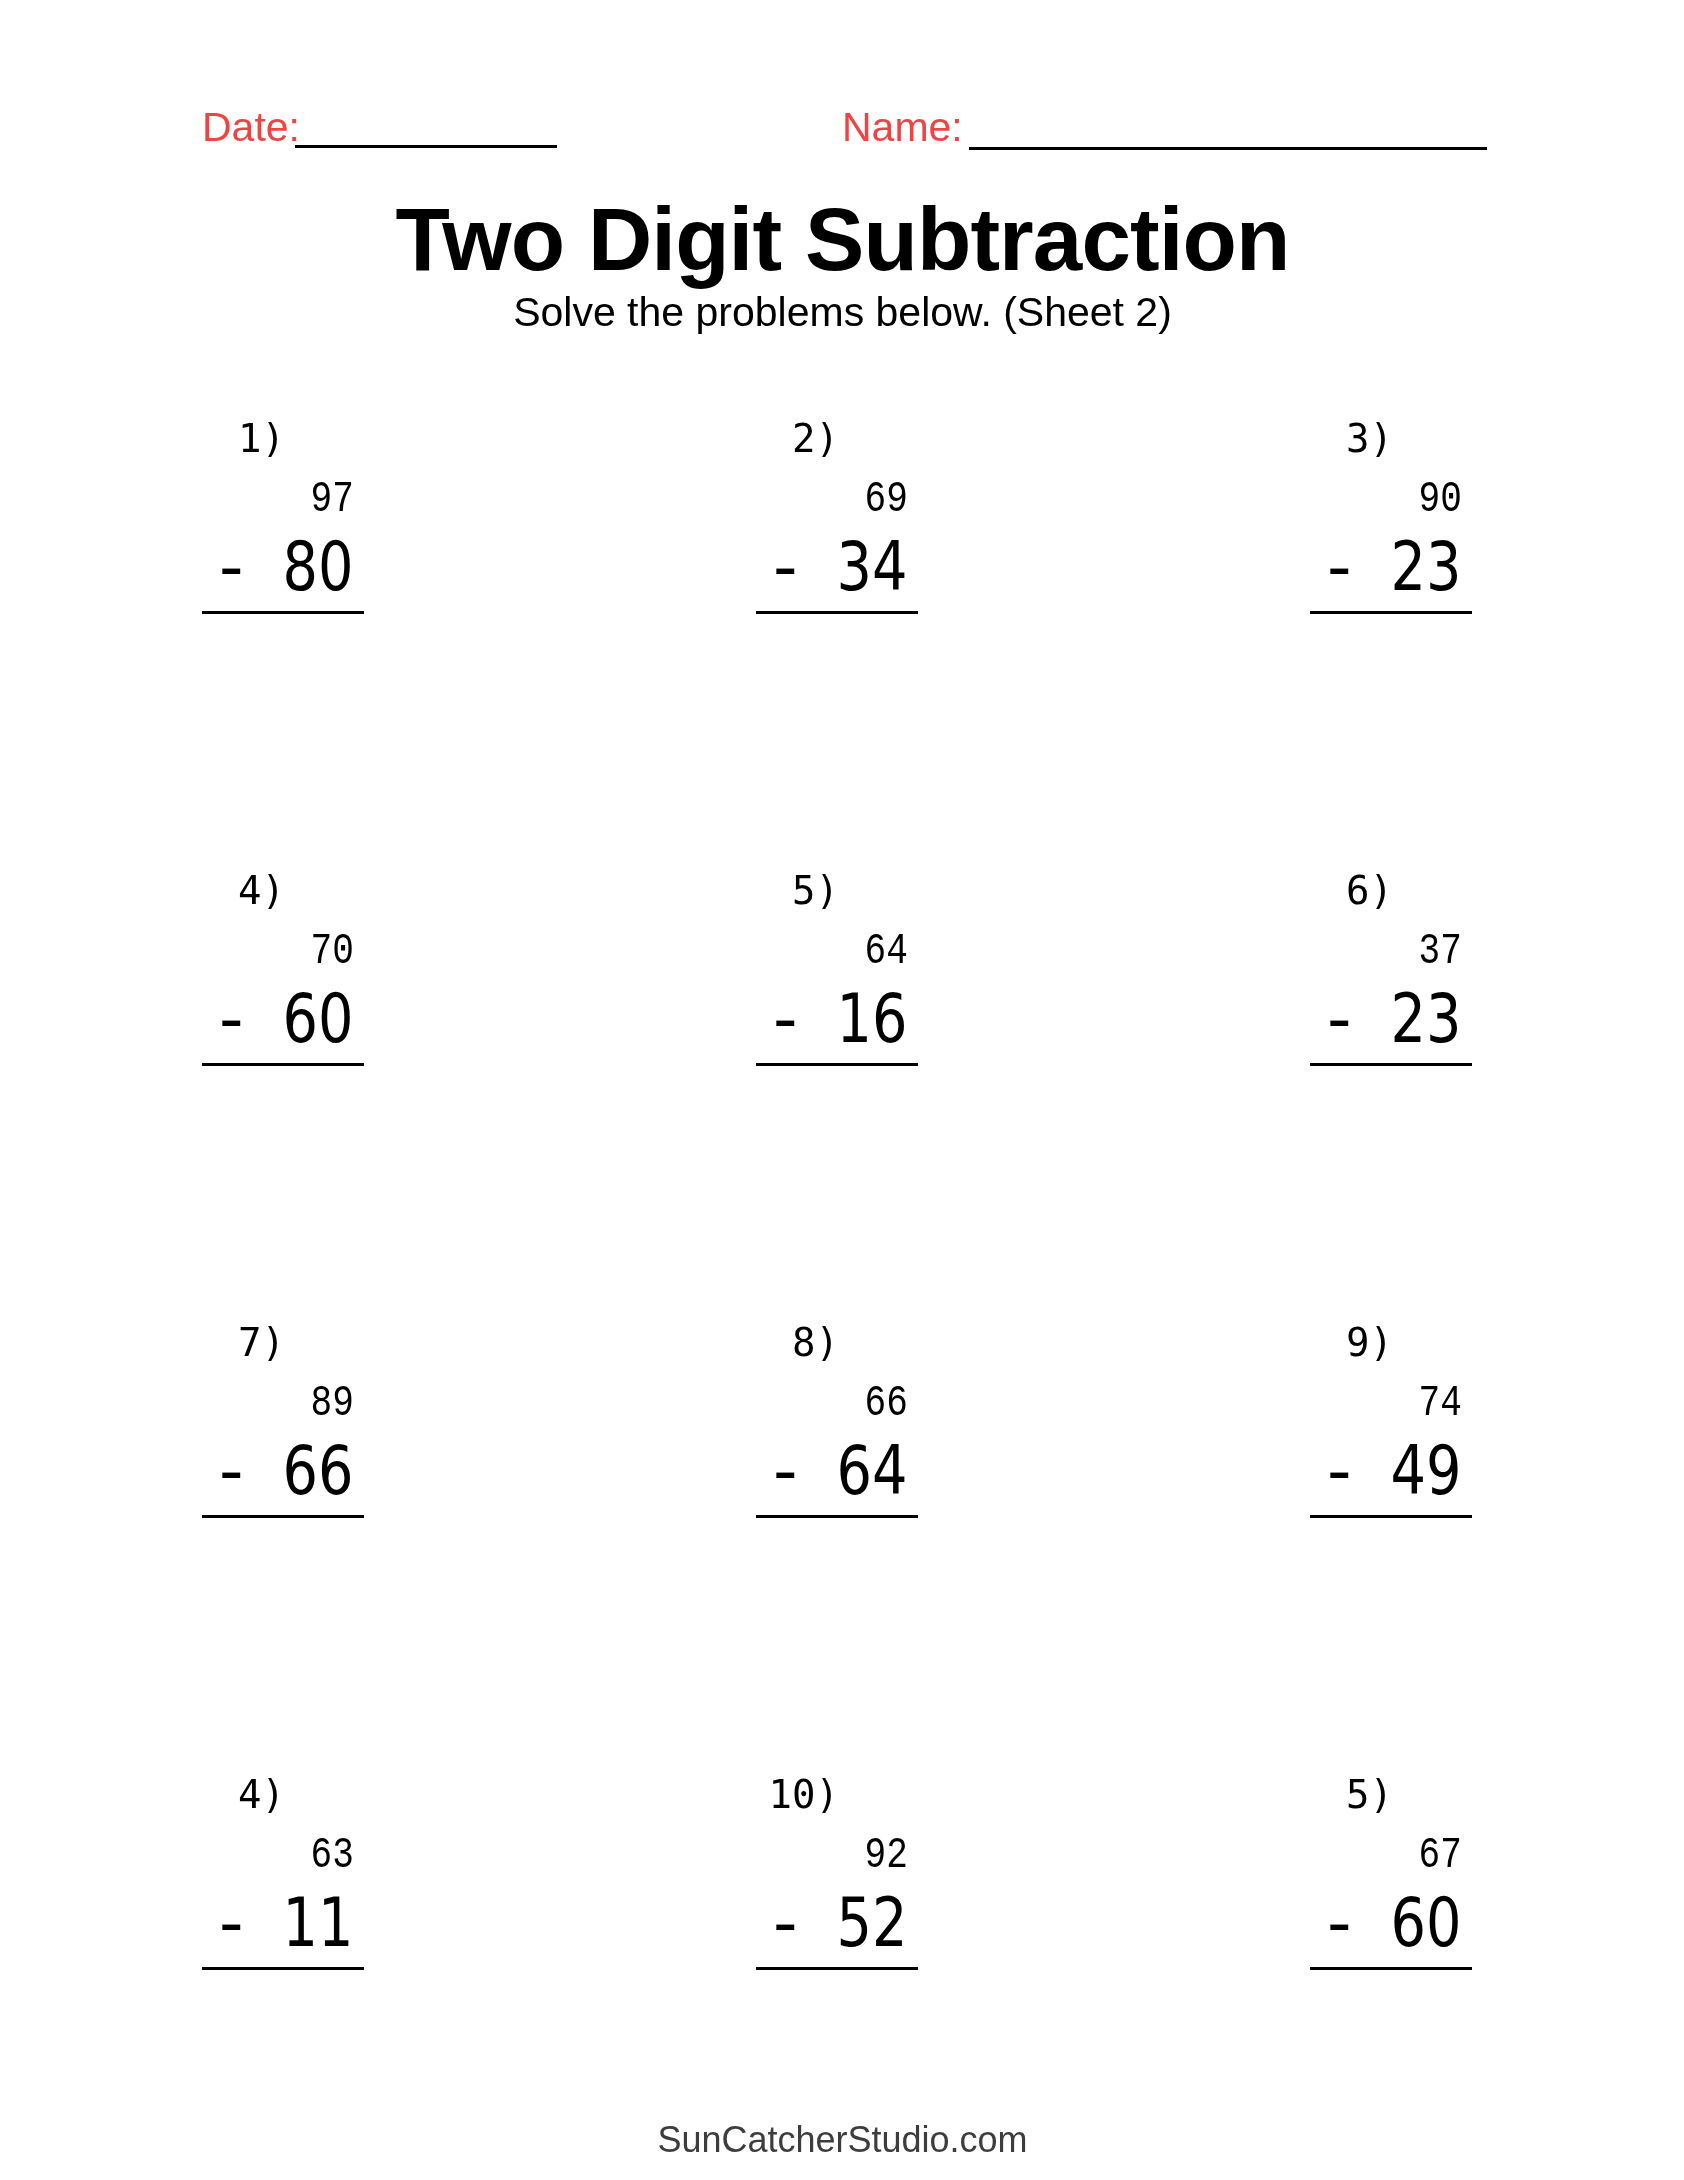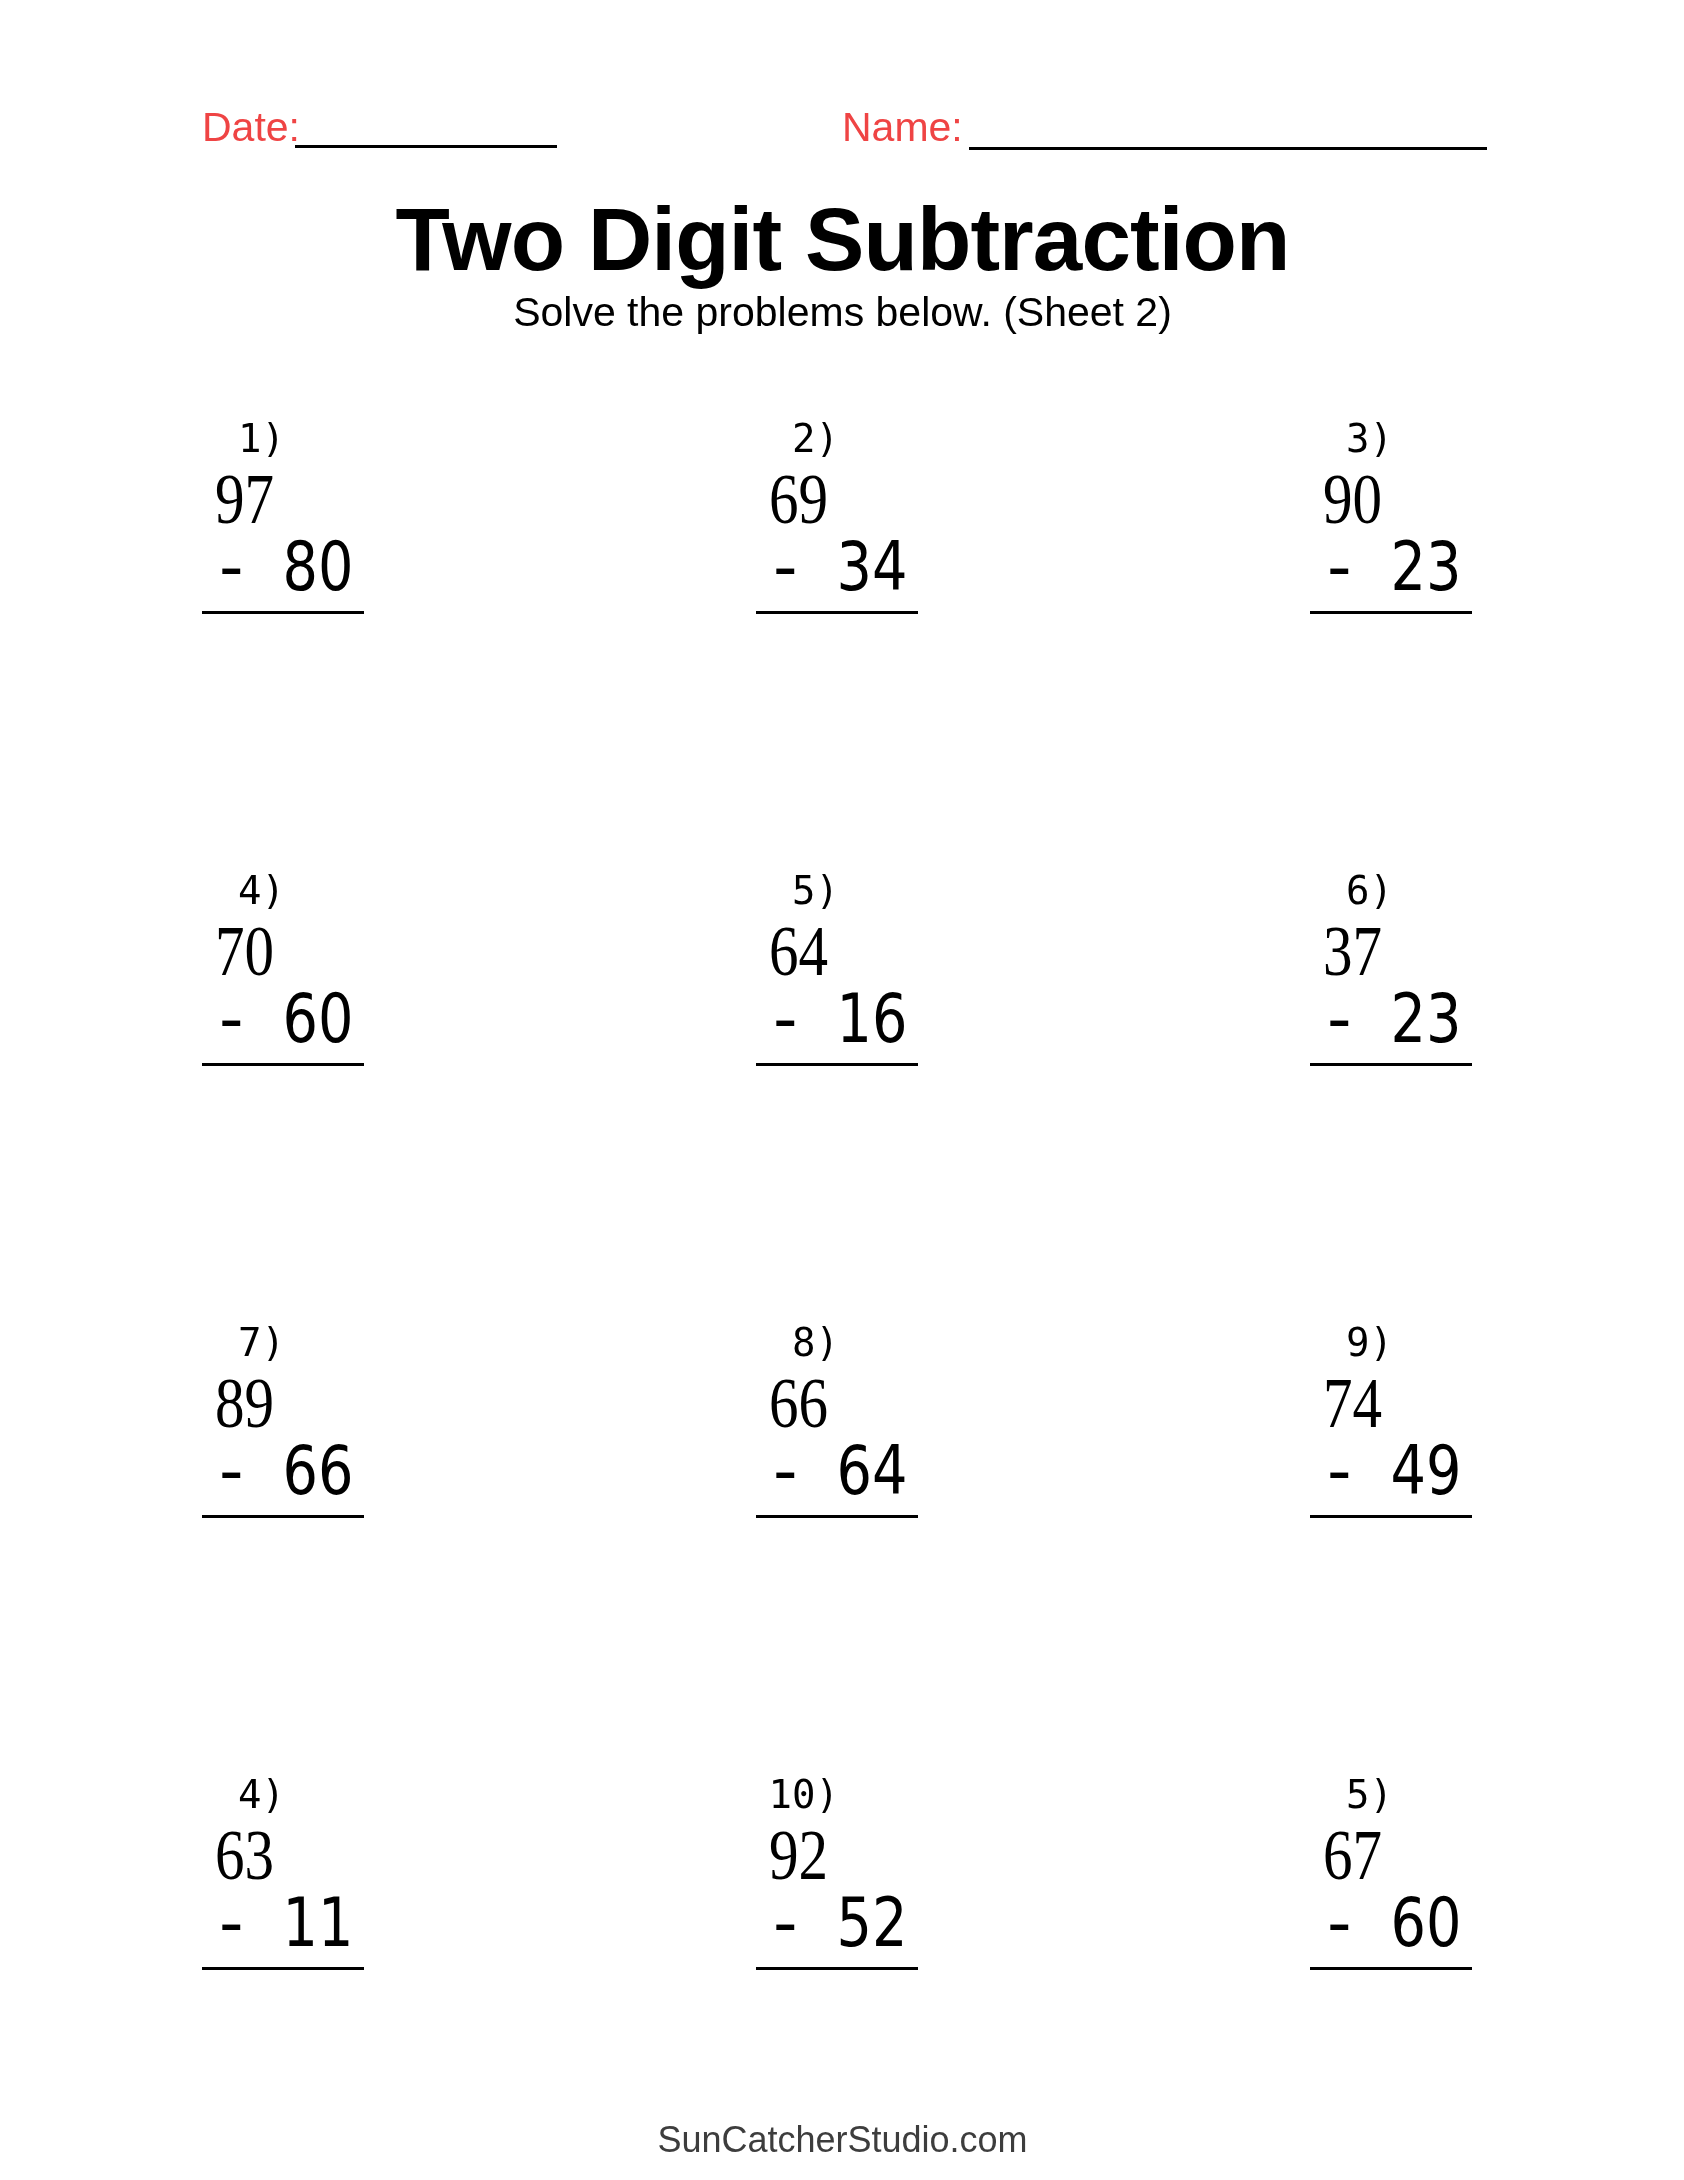--- a/index.html
+++ b/index.html
@@ -77,24 +77,24 @@
   .plabel {
     font-family: "DejaVu Sans Mono", monospace;
     font-size: 39px;
     line-height: 39px;
     width: 83px;
     text-align: right;
     margin-bottom: 6.8px;
     white-space: nowrap;
   }
   .num-row {
-    font-family: Liberation Serif, serif;
-    font-size: 72px;
+    font-family: Liberation Mono, monospace;
+    font-size: 44px;
     line-height: 68px;
-    text-align: left;
+    text-align: right;
     padding-right: 10.2px;
     white-space: nowrap;
   }
   .sub-row {
     display: flex;
     align-items: center;
     justify-content: space-between;
     font-family: "DejaVu Sans", sans-serif;
     font-size: 68px;
     line-height: 68px;

